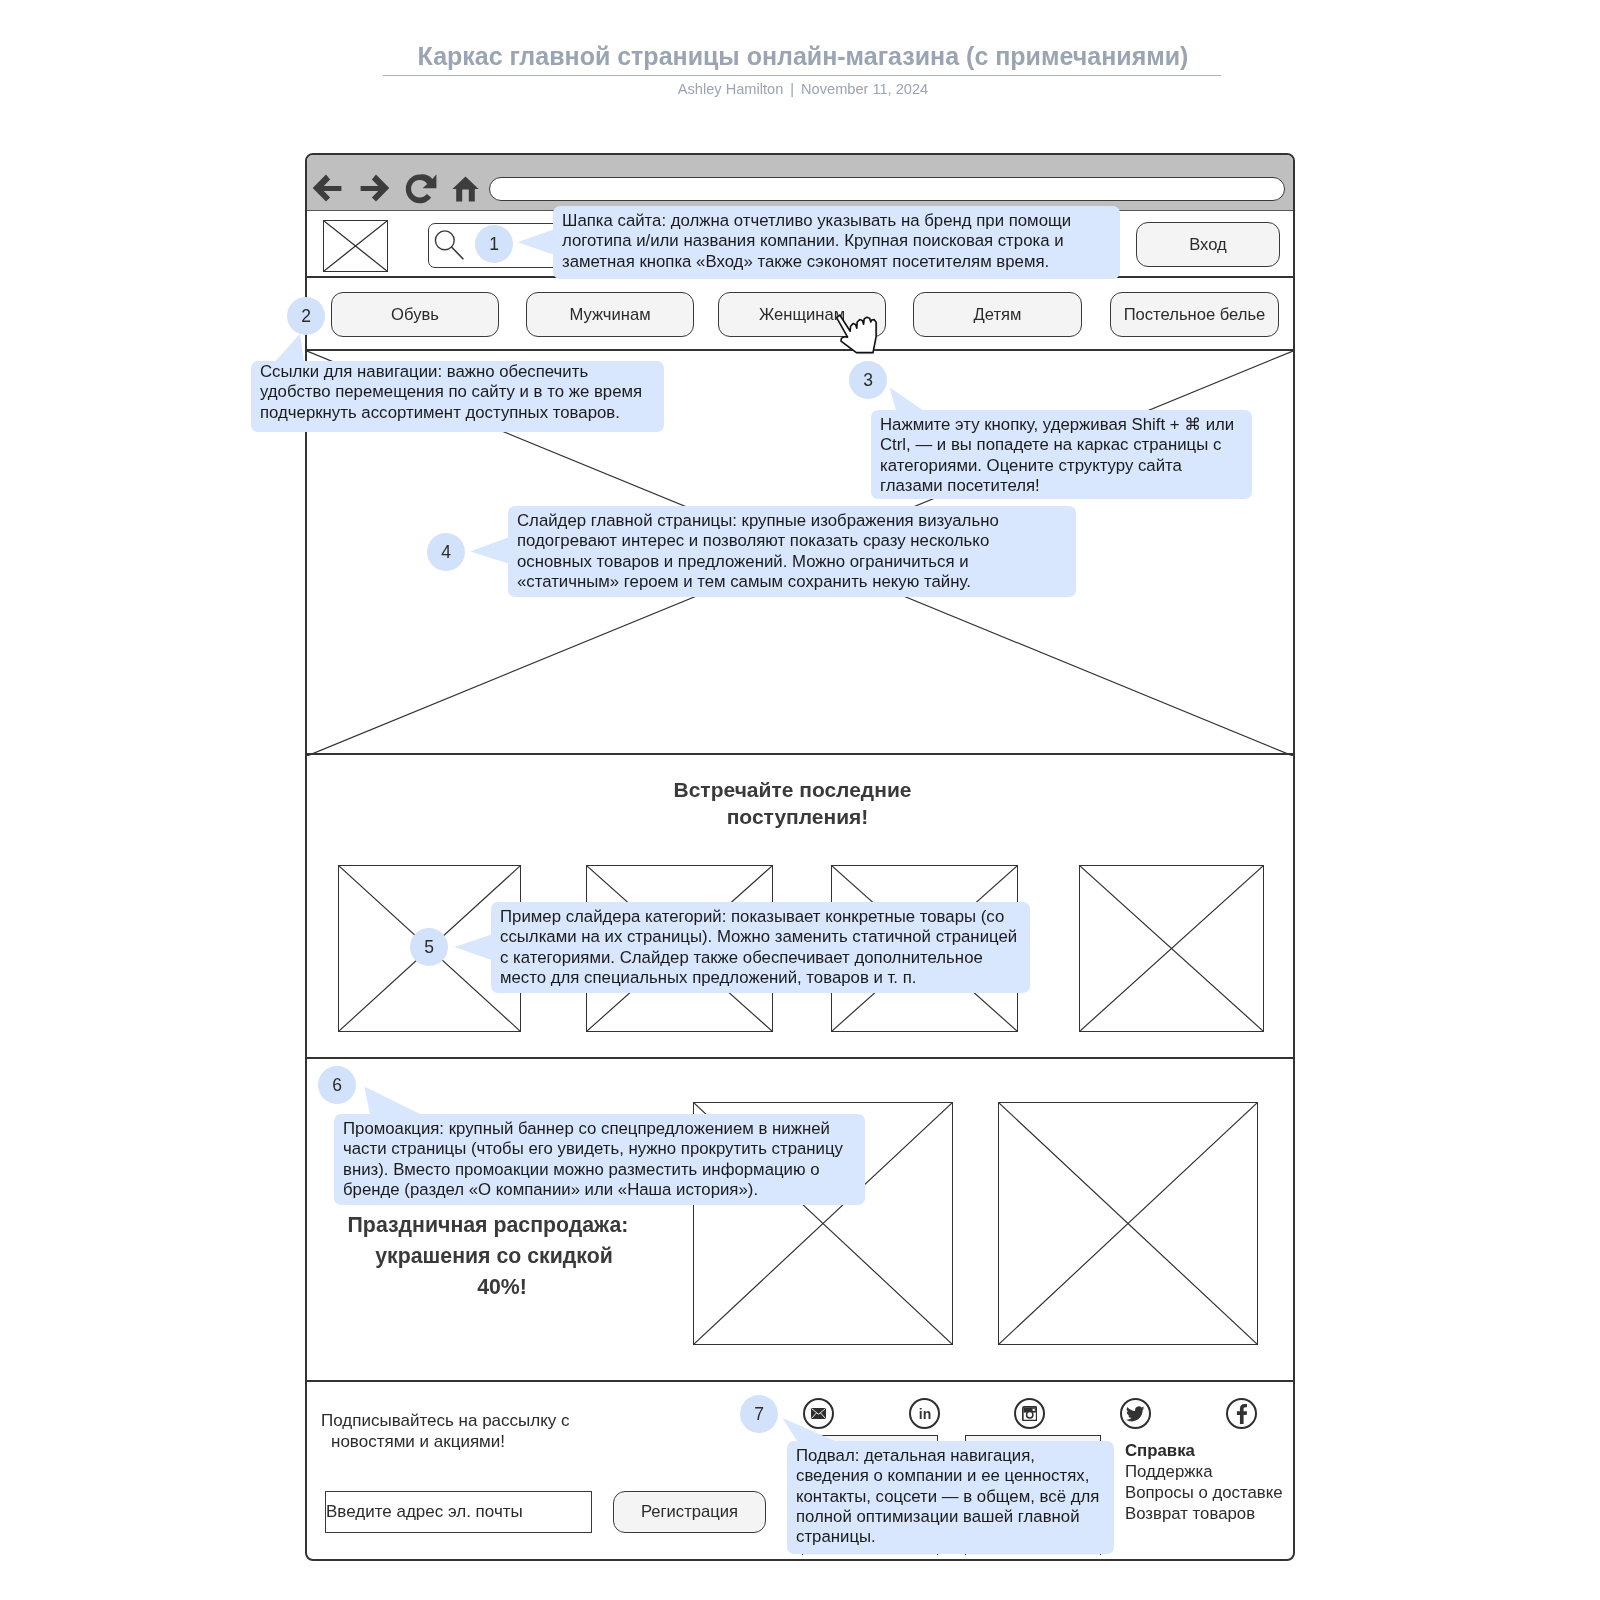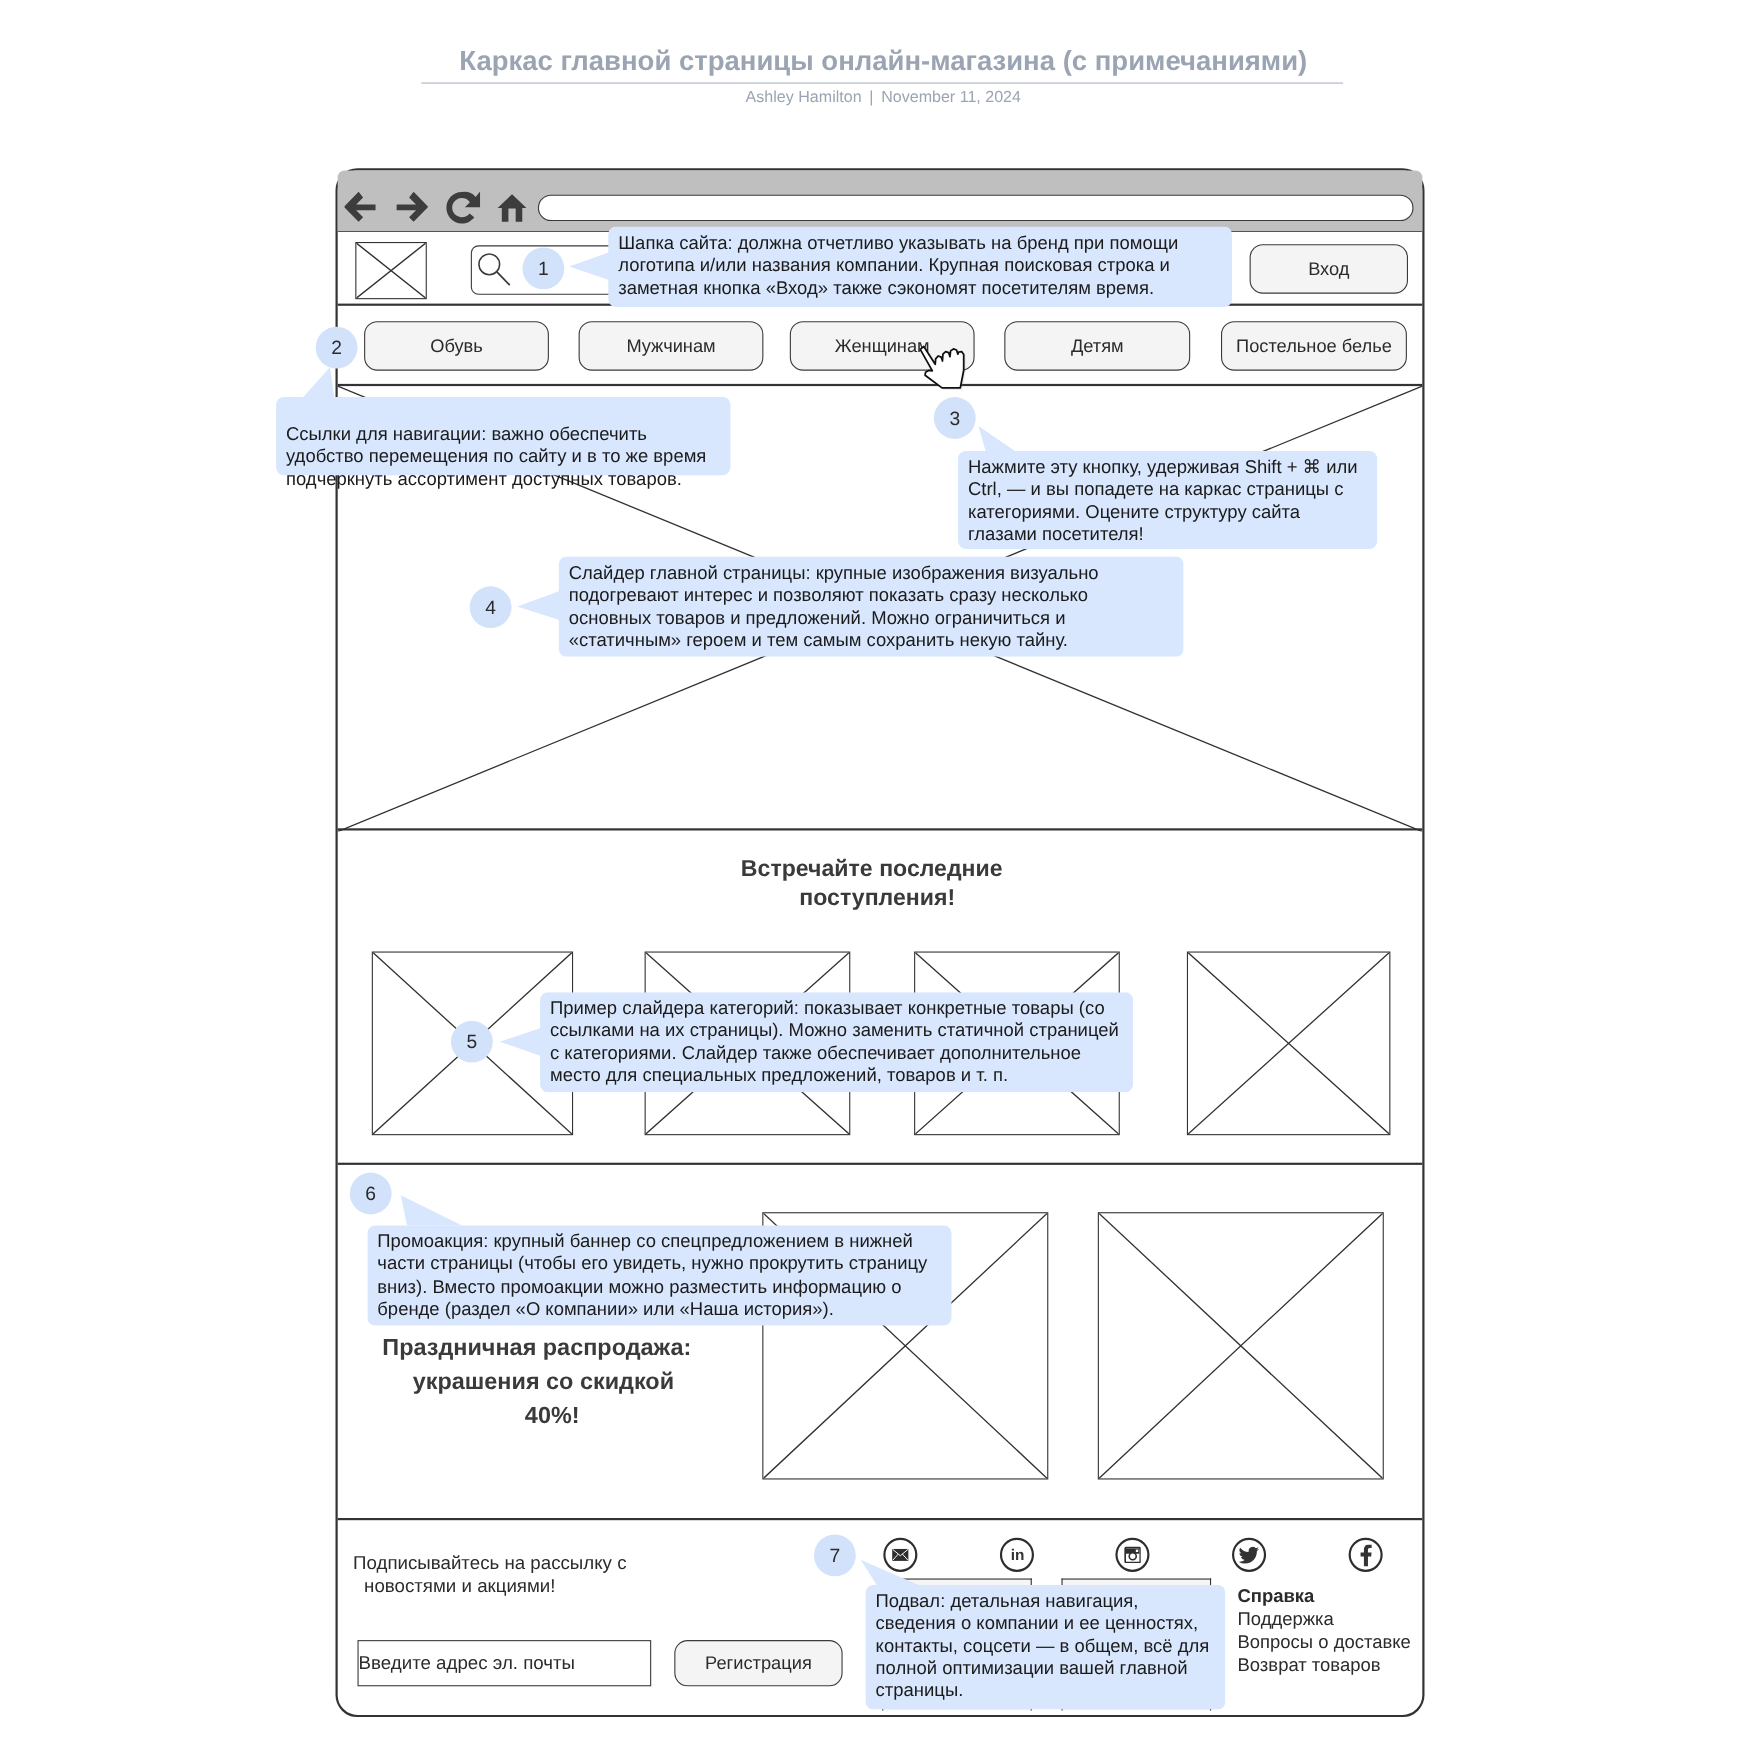--- a/index.html
+++ b/index.html
@@ -12,21 +12,21 @@
   
   .doc-title{position:absolute;left:3px;top:42px;width:1600px;text-align:center;
     font-size:25px;font-weight:bold;color:#9aa4b3;letter-spacing:0px;}
   .doc-rule{position:absolute;left:383px;top:75px;width:838px;height:1px;background:#aeb4bf;}
   .doc-meta{position:absolute;left:3px;top:81px;width:1600px;text-align:center;
     font-size:14.6px;color:#9aa4b3;}
   .doc-meta span.sep{padding:0 7px;}
 
   
   .frame{position:absolute;left:305px;top:153px;width:990px;height:1408px;
-    box-sizing:border-box;border:2px solid #333;border-radius:20px;background:#fff;}
+    box-sizing:border-box;border:2px solid #333;border-radius:8px;background:#fff;}
   .chrome{position:absolute;left:0;top:0;width:986px;height:55px;background:#bfbfbf;
     border-bottom:1.5px solid #555;border-radius:6px 6px 0 0;}
   .urlbar{position:absolute;left:182px;top:22px;width:796px;height:24px;background:#fff;
     border:1.4px solid #3a3a3a;border-radius:12px;box-sizing:border-box;}
   .chr-ico{position:absolute;top:11px;width:32px;height:32px;}
   .divider{position:absolute;left:0;width:986px;height:1.6px;background:#333;}
 
   
   .logo-box{position:absolute;left:16px;top:65px;width:65px;height:52px;}
   .searchbar{position:absolute;left:121px;top:68px;width:575px;height:45px;
@@ -222,21 +222,21 @@
     <path fill="#d8e7fd" d="M7.4 36.3 L45 22.9 L45 49.1 Z"></path>
     <rect x="43" y="0" width="567" height="73" rx="7" fill="#d8e7fd"></rect>
   </svg>
   <div class="callout" style="left:553px;top:206px;width:567px;height:73px;background:none">Шапка сайта: должна отчетливо указывать на бренд при помощи логотипа и/или названия компании. Крупная поисковая строка и заметная кнопка «Вход» также сэкономят посетителям время.</div>
   <div class="badge" style="left:475px;top:225px">1</div>
 
   <svg style="position:absolute;left:245px;top:325px;width:420px;height:112px" viewBox="0 0 420 112">
     <path fill="#d8e7fd" d="M55 8.8 L58.8 36 L30.6 36 Z"></path>
     <rect x="6" y="36" width="413" height="71" rx="7" fill="#d8e7fd"></rect>
   </svg>
-  <div class="callout" style="left:251px;top:380px;width:413px;height:61px;background:none">Ссылки для навигации: важно обеспечить удобство перемещения по сайту и в то же время подчеркнуть ассортимент доступных товаров.</div>
+  <div class="callout" style="left:251px;top:357px;width:413px;height:61px;background:none">Ссылки для навигации: важно обеспечить удобство перемещения по сайту и в то же время подчеркнуть ассортимент доступных товаров.</div>
   <div class="badge" style="left:287px;top:297px">2</div>
 
   <svg style="position:absolute;left:860px;top:380px;width:400px;height:125px" viewBox="0 0 400 125">
     <path fill="#d8e7fd" d="M29.5 7.2 L64 31 L36.2 31 Z"></path>
     <rect x="11" y="30" width="381" height="89" rx="7" fill="#d8e7fd"></rect>
   </svg>
   <div class="callout" style="left:871px;top:410px;width:381px;height:89px;background:none">Нажмите эту кнопку, удерживая Shift + ⌘ или Ctrl, — и вы попадете на каркас страницы с категориями. Оцените структуру сайта глазами посетителя!</div>
   <div class="badge" style="left:849px;top:361px">3</div>
 
   <svg style="position:absolute;left:464px;top:506px;width:612px;height:91px" viewBox="0 0 612 91">

